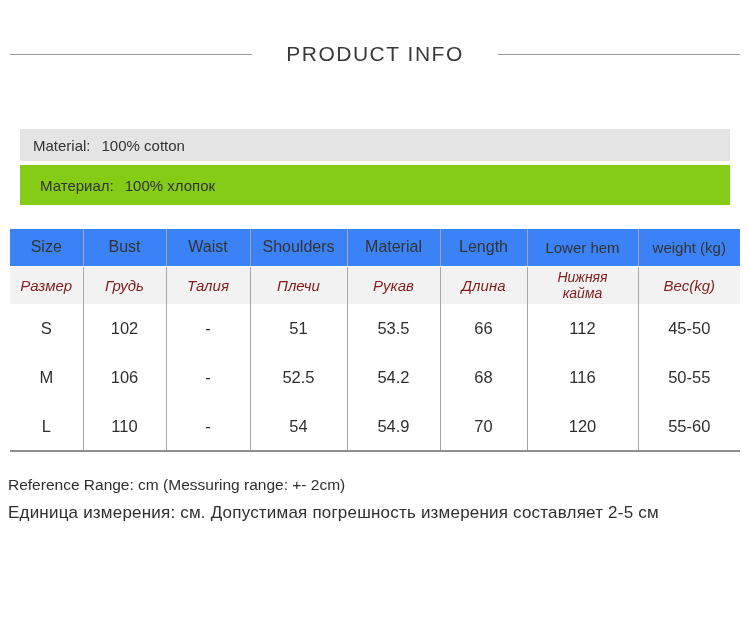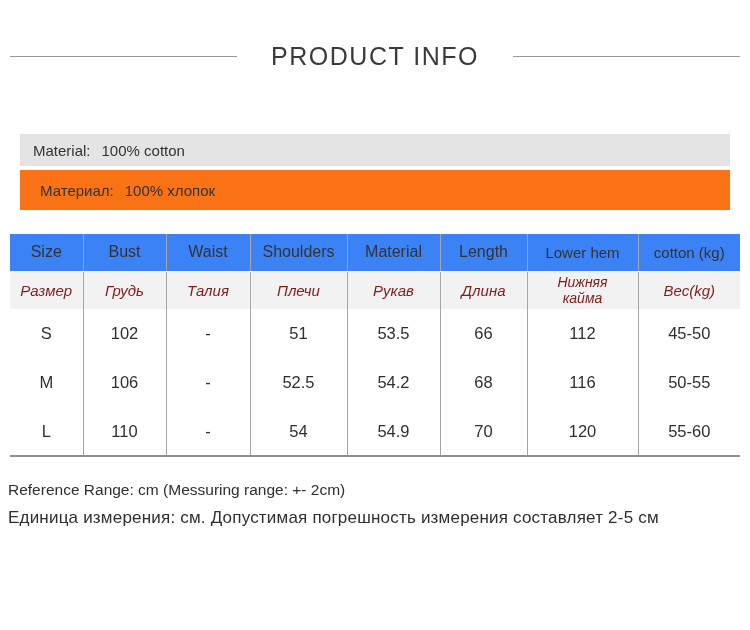--- a/index.html
+++ b/index.html
@@ -20,21 +20,21 @@
     gap: 34px;
     padding: 0 10px;
     margin-top: 42px;
   }
   .title-row .rule {
     flex: 1;
     height: 1px;
     background: #999999;
   }
   .section-title {
-    font-size: 25px;
+    font-size: 21px;
     letter-spacing: 1.5px;
     color: #3a3a3a;
     white-space: nowrap;
   }
 
   
   .material-row {
     margin: 0 20px;
     display: flex;
     align-items: center;
@@ -44,21 +44,21 @@
   }
   .material-row .label { margin-right: 11px; }
   .material-row.en {
     margin-top: 63px;
     height: 32px;
     background: #e4e4e4;
   }
   .material-row.ru {
     margin-top: 4px;
     height: 40px;
-    background: #f97316;
+    background: #84cc16;
     padding-left: 20px;
   }
 
   
   .size-title {
     margin-top: 55px;
     text-align: center;
     font-size: 22px;
     letter-spacing: 1.5px;
     color: #3a3a3a;
@@ -154,21 +154,21 @@
     </colgroup>
     <thead>
       <tr class="hdr-en">
         <th>Size</th>
         <th>Bust</th>
         <th>Waist</th>
         <th>Shoulders</th>
         <th>Material</th>
         <th>Length</th>
         <th class="small">Lower hem</th>
-        <th class="small">cotton (kg)</th>
+        <th class="small">weight (kg)</th>
       </tr>
       <tr class="hdr-ru">
         <th>Размер</th>
         <th>Грудь</th>
         <th>Талия</th>
         <th>Плечи</th>
         <th>Рукав</th>
         <th>Длина</th>
         <th>
             <span class="wrap">Нижняя кайма</span>

